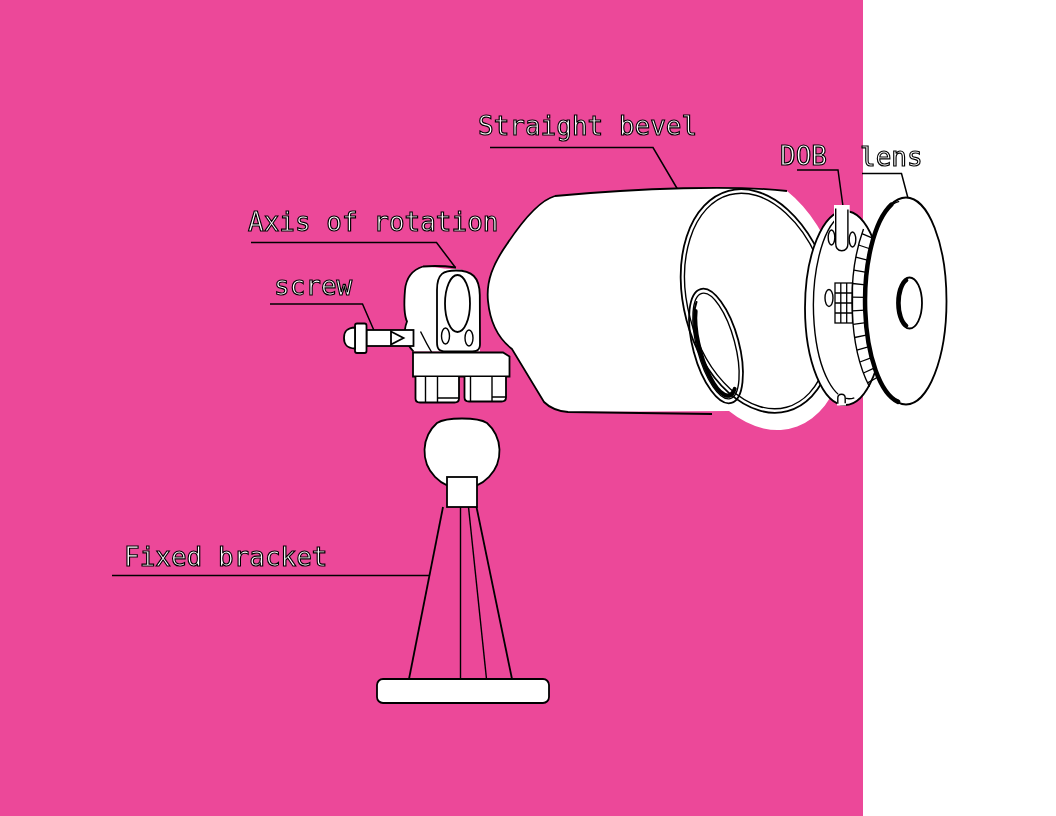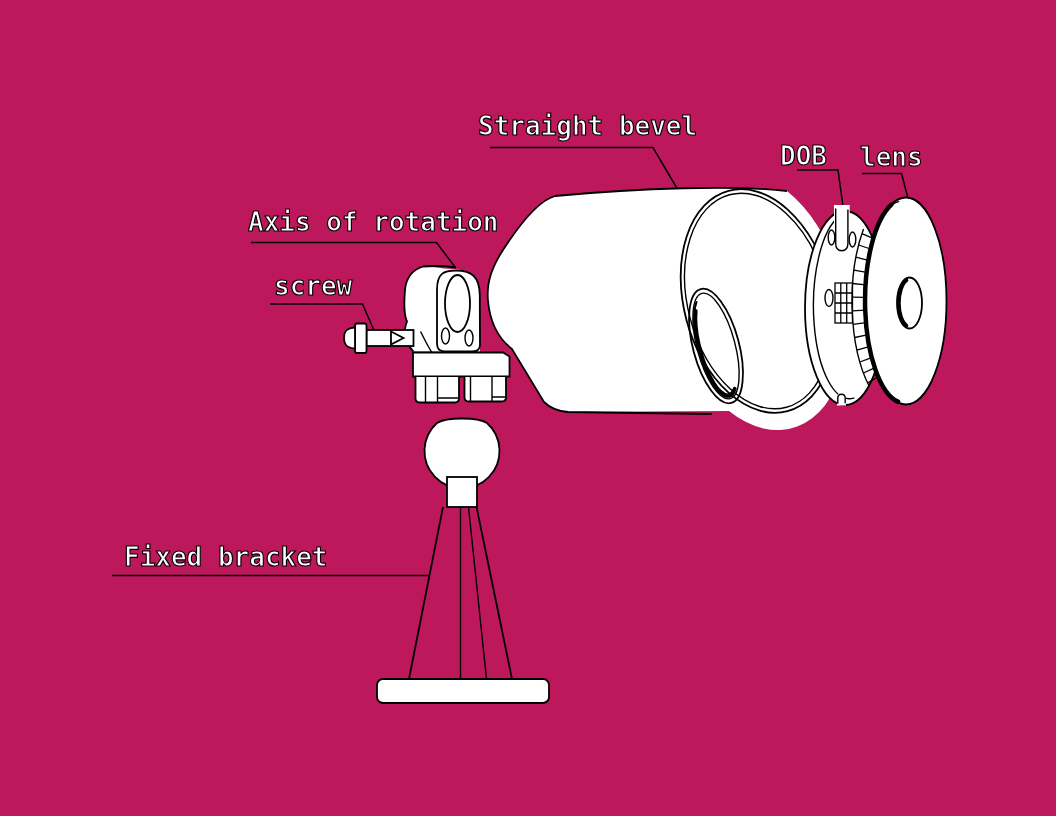--- a/index.html
+++ b/index.html
@@ -1,17 +1,17 @@
 <!DOCTYPE html>
 <html><head>
 <meta charset="utf-8">
 <style>
   html,body{margin:0;padding:0;background:#ffffff;}
   body{width:1056px;height:816px;overflow:hidden;}
-  #stage{width:1056px;height:816px;position:relative;background:#be185d;font-weight:bold;}
+  #stage{width:863px;height:816px;position:relative;background:#ec4899;}
   svg{display:block;}
   .cad-label{
     font-family:"DejaVu Sans Mono","Liberation Mono",monospace;
     font-size:26px;
     fill:#ffffff;
     stroke:#000000;
     stroke-width:1.15;
     letter-spacing:0px;
   }
   .leader{stroke:#000;stroke-width:1.5;fill:none;}

